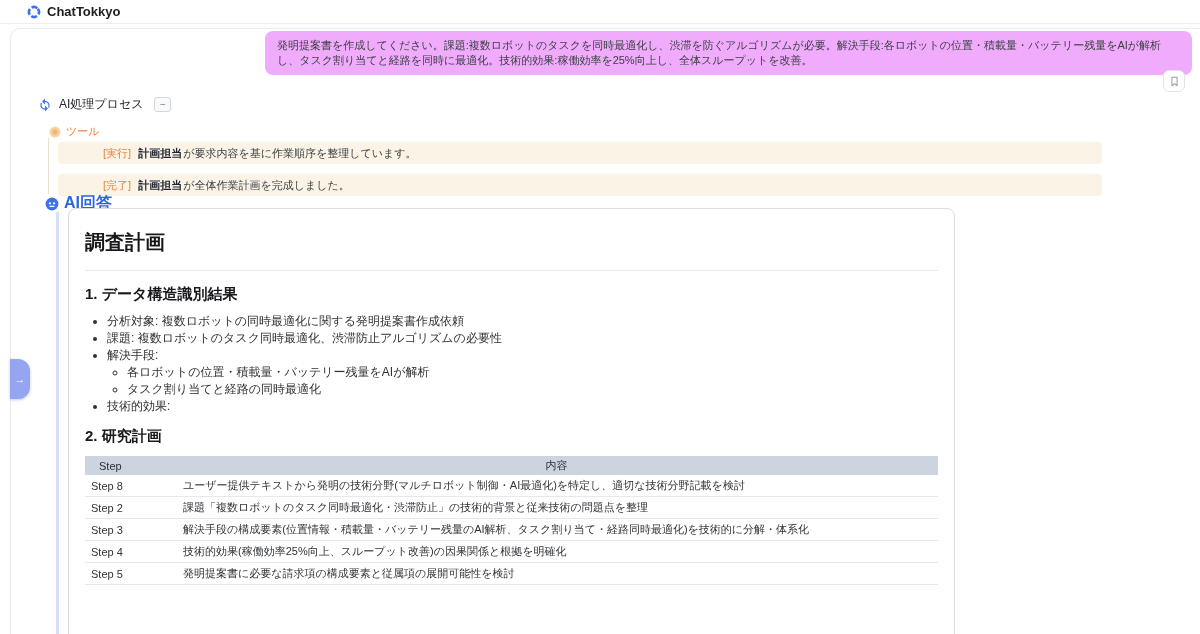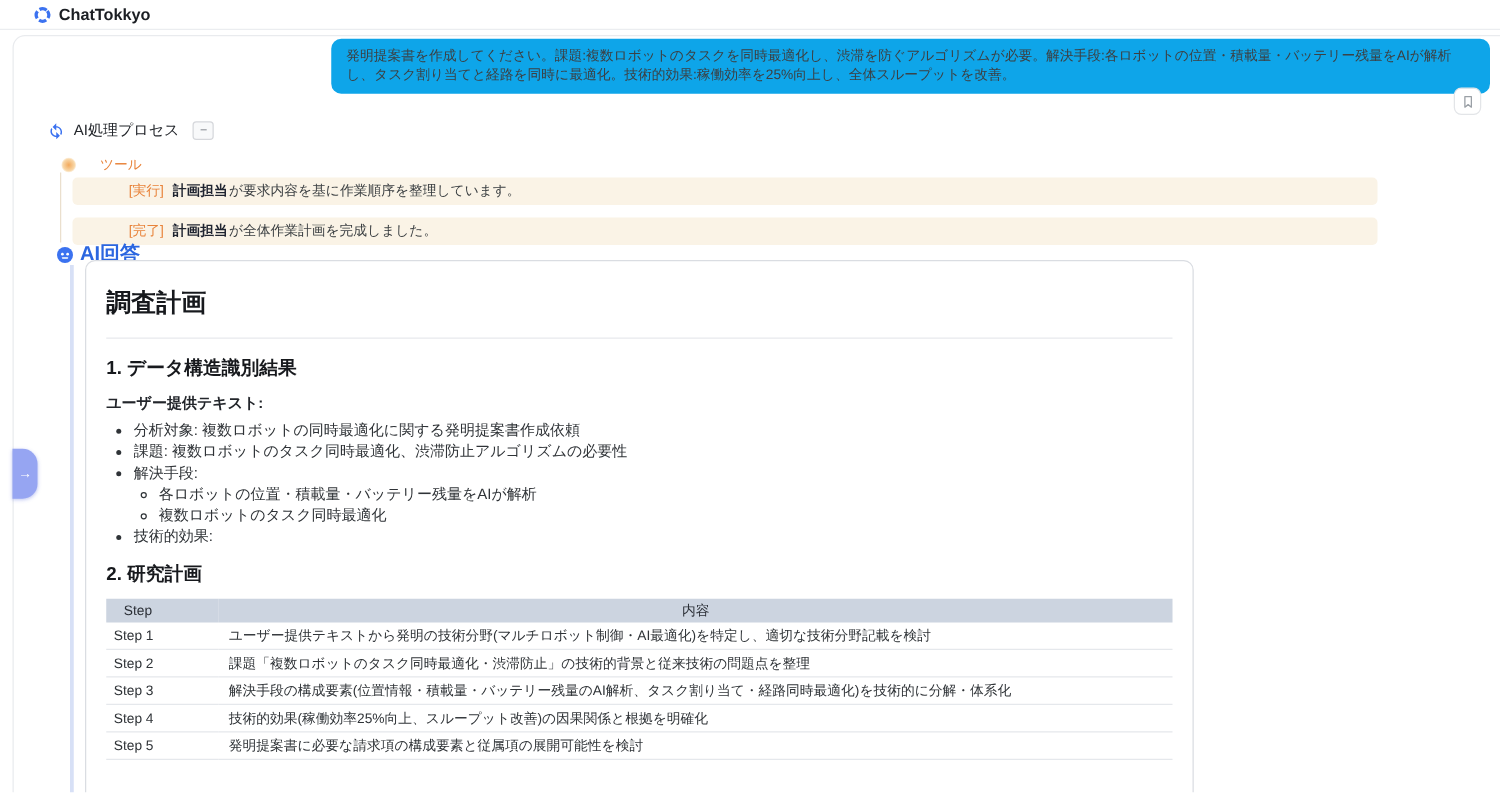--- a/index.html
+++ b/index.html
@@ -9,40 +9,40 @@
   
   .app-header{position:absolute;left:0;top:0;width:1200px;height:23px;background:#fff;
               border-bottom:1px solid #ebedf0;display:flex;align-items:center;}
   .logo{display:flex;align-items:center;gap:6px;margin-left:27px;font-size:13px;font-weight:bold;color:#1b1e23;justify-content:center;}
 
   
   .panel{position:absolute;left:10px;top:28px;right:-2px;bottom:-10px;background:#fff;
          border:1px solid #e9ebee;border-radius:10px 0 0 0;}
 
   
-  .user-msg{position:absolute;left:265px;top:31px;width:903px;background:#0ea5e9;border-radius:8px;
+  .user-msg{position:absolute;left:265px;top:31px;width:903px;background:#f0abfc;border-radius:8px;
             padding:7px 12px;font-size:11px;line-height:15px;color:#3c4043;}
 
   
   .bookmark-btn{position:absolute;left:1163px;top:70px;width:22px;height:22px;background:#fff;
                 border:1px solid #e3e5e8;border-radius:6px;padding:0;display:flex;align-items:center;
                 justify-content:center;cursor:pointer;}
 
   
   .sidebar-tab{position:absolute;left:10px;top:359px;width:20px;height:40px;background:#96a5f2;
                border-radius:0 12px 12px 0;display:flex;align-items:center;justify-content:center;
                color:#fff;font-size:11px;cursor:pointer;box-shadow:0 1px 3px rgba(80,100,220,.35);}
 
   
   .proc-header{position:absolute;left:38px;top:96px;display:flex;align-items:center;gap:7px;
                font-size:12px;color:#23262b;}
   .collapse-btn{width:17px;height:15px;border:1px solid #d5d7db;border-radius:3px;background:#f8f9fa;
                 color:#7a7f87;font-size:10px;line-height:12px;padding:0;margin-left:4px;cursor:pointer;}
 
-  .tool-row{position:absolute;left:49px;top:124px;display:flex;align-items:center;gap:19px;
+  .tool-row{position:absolute;left:49px;top:124px;display:flex;align-items:center;gap:5px;
             font-size:11px;color:#e8833a;}
   .spark-icon{width:12px;height:12px;border-radius:50%;
               background:radial-gradient(circle,#f3a95c 0%,#f8d7a8 55%,rgba(255,255,255,0) 75%);}
 
   .timeline{position:absolute;left:48px;top:138px;width:1px;height:56px;background:#eadfcd;}
 
   .steps{position:absolute;left:58px;top:142px;width:1044px;}
   .step-bar{height:22px;line-height:22px;background:#faf3e6;border-radius:4px;margin-bottom:10px;
             padding-left:9px;font-size:11px;color:#3c4043;white-space:nowrap;overflow:hidden;}
   .step-bar .tag{color:#e8833a;margin-left:36px;}
@@ -133,41 +133,40 @@
     </svg>
     <span>AI回答</span>
   </div>
 
   <div class="card-line"></div>
 
   <div class="card">
     <h1>調査計画</h1>
     <hr>
     <h2>1. データ構造識別結果</h2>
-    <p class="doc-intro">ユーザー提供テキスト:</p>
     <ul id="bullets">
         <li><span>分析対象: 複数ロボットの同時最適化に関する発明提案書作成依頼</span></li>
         <li><span>課題: 複数ロボットのタスク同時最適化、渋滞防止アルゴリズムの必要性</span></li>
         <li><span>解決手段:</span><ul>
             <li><span>各ロボットの位置・積載量・バッテリー残量をAIが解析</span></li>
-            <li><span>複数ロボットのタスク同時最適化</span></li>
+            <li><span>タスク割り当てと経路の同時最適化</span></li>
           </ul></li>
         <li><span>技術的効果:</span></li>
       </ul>
     <h2>2. 研究計画</h2>
     <table class="plan">
       <thead>
           <tr id="plan-head">
             <th class="step-col">Step</th>
             <th class="desc-col">内容</th>
           </tr>
         </thead>
       <tbody id="plan-body">
           <tr>
-            <td class="step-cell">Step 1</td>
+            <td class="step-cell">Step 8</td>
             <td class="desc-cell">ユーザー提供テキストから発明の技術分野(マルチロボット制御・AI最適化)を特定し、適切な技術分野記載を検討</td>
           </tr>
           <tr>
             <td class="step-cell">Step 2</td>
             <td class="desc-cell">課題「複数ロボットのタスク同時最適化・渋滞防止」の技術的背景と従来技術の問題点を整理</td>
           </tr>
           <tr>
             <td class="step-cell">Step 3</td>
             <td class="desc-cell">解決手段の構成要素(位置情報・積載量・バッテリー残量のAI解析、タスク割り当て・経路同時最適化)を技術的に分解・体系化</td>
           </tr>

